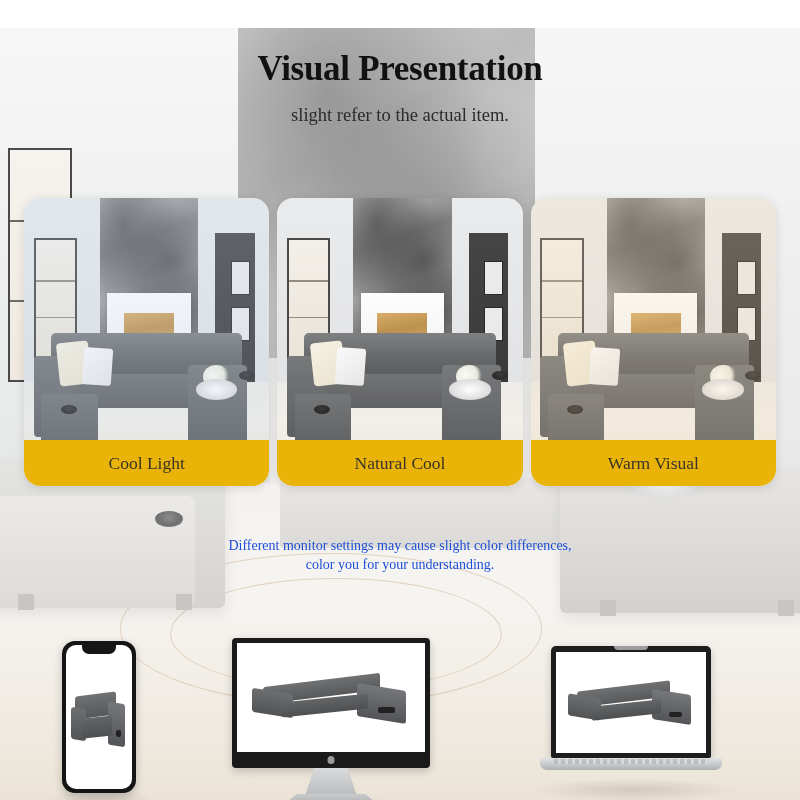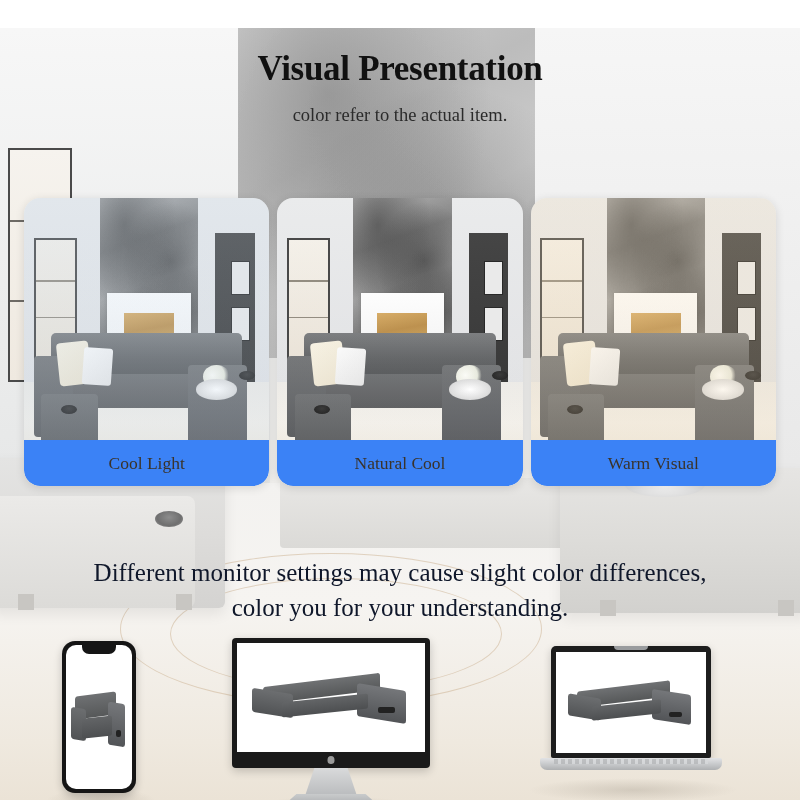--- a/index.html
+++ b/index.html
@@ -280,37 +280,37 @@
   .tint { position: absolute; inset: 0; pointer-events: none; mix-blend-mode: normal; }
   .tint-cool   { background: linear-gradient(180deg, rgba(205,222,238,.26) 0%, rgba(196,215,234,.20) 100%); }
   .tint-natural{ background: linear-gradient(180deg, rgba(255,255,255,.06) 0%, rgba(248,248,246,.05) 100%); }
   .tint-warm   { background: linear-gradient(180deg, rgba(247,226,190,.26) 0%, rgba(240,214,172,.20) 100%); }
 
   
   .panel-label {
     position: absolute;
     left: 0; right: 0; bottom: 0;
     height: 46px;
-    background: #3b82f6;
+    background: #eab308;
     display: flex;
     align-items: center;
     justify-content: center;
     font-size: 17.5px;
     color: #3a332a;
     border-radius: 0 0 16px 16px;
     z-index: 3;
   }
 
   
   .disclaimer {
     position: absolute;
-    left: 0; right: 0; top: 528px;
+    left: 0; right: 0; top: 508px;
     text-align: center;
-    font-size: 25px;
-    color: #0f172a;
+    font-size: 14px;
+    color: #1d4ed8;
     line-height: 1.38;
     z-index: 20;
   }
   .disclaimer span { display: block; }
 
   
   .devices {
     position: absolute;
     left: 0; right: 0; top: 600px; height: 200px;
     z-index: 20;
@@ -475,21 +475,21 @@
     <div class="bg-tray"></div>
     <div class="bg-sofa-leg" style="left:18px;  top:566px;"></div>
     <div class="bg-sofa-leg" style="left:176px; top:566px;"></div>
     <div class="bg-sofa-leg" style="left:600px; top:572px;"></div>
     <div class="bg-sofa-leg" style="left:778px; top:572px;"></div>
   </div>
 
   <div class="header">
     <h1 class="title">Visual Presentation</h1>
     <p class="subtitle">
-      <span>color refer to the actual item.</span>
+      <span>slight refer to the actual item.</span>
     </p>
   </div>
 
   <div class="panels">
 
     <div class="panel">
       <div class="scene">
         <div class="scene-wall"></div>
         <div class="scene-stone"></div>
         <div class="scene-doorway"></div>

